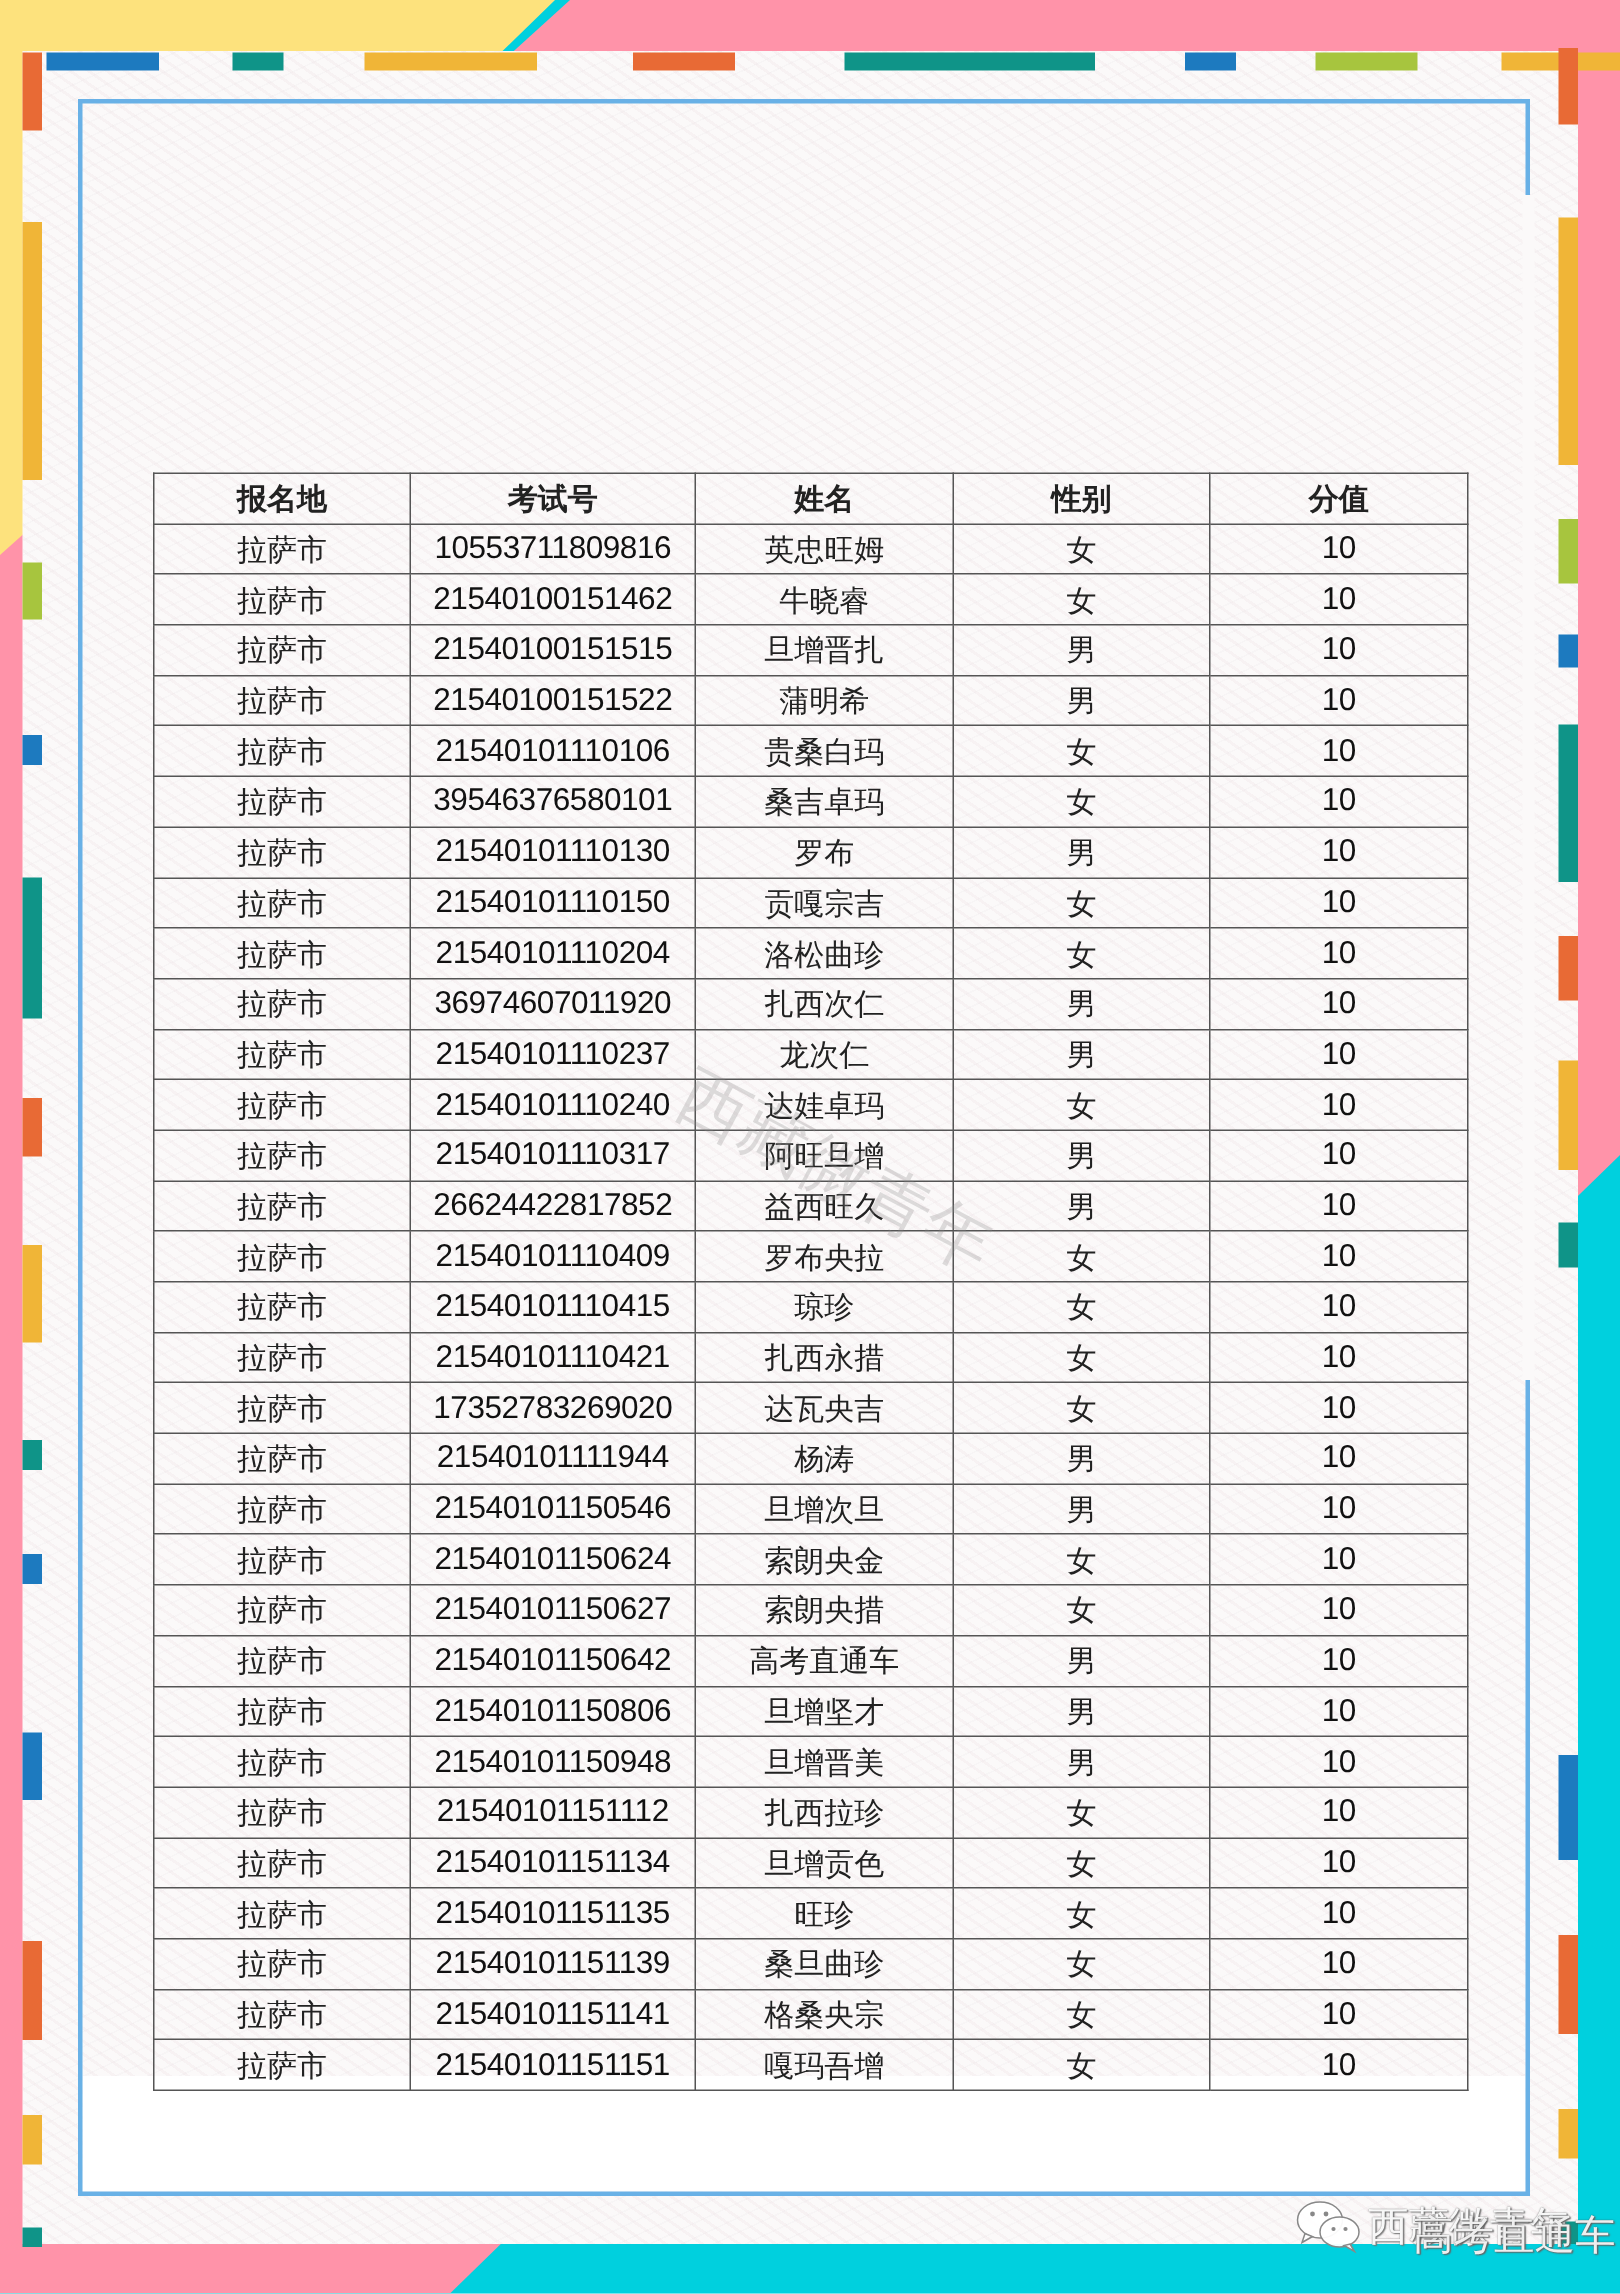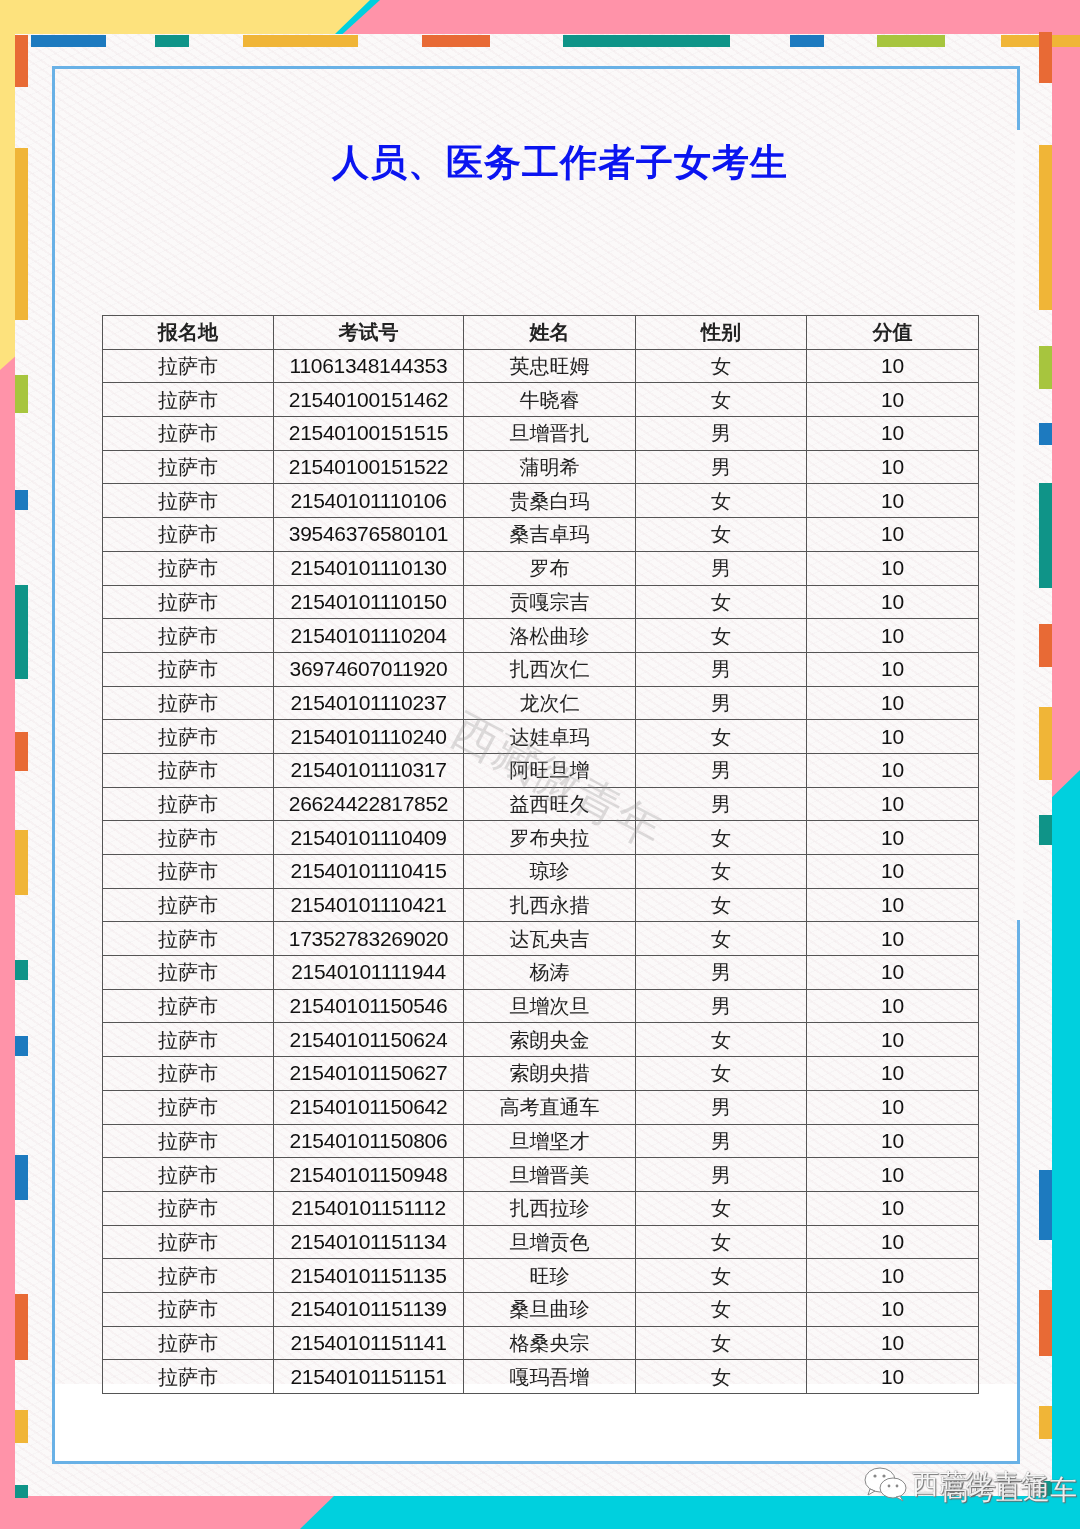--- a/index.html
+++ b/index.html
@@ -83,21 +83,20 @@
   <div class="dash" style="left:1039px;top:1406px;width:13px;height:33px;background:#f0b537"></div>
   <div class="dash" style="left:1039px;top:1481px;width:13px;height:15px;background:#0f9488"></div>
 </div>
 
 <div class="frame-bottom-fill"></div>
 <div class="frame"></div>
 
 <div style="position:absolute;left:1015px;top:130px;width:8px;height:790px;background:#fbf9f9;"></div>
 
 <div class="title">
-  <div>人员、医务工作者子女考生</div>
 </div>
 
 <table class="list">
   <colgroup>
     <col style="width:171px">
       <col style="width:190px">
       <col style="width:172px">
       <col style="width:171px">
       <col style="width:172px">
   </colgroup>
@@ -106,21 +105,21 @@
       <th>报名地</th>
       <th>考试号</th>
       <th>姓名</th>
       <th>性别</th>
       <th>分值</th>
     </tr>
   </thead>
   <tbody id="tbody">
       <tr>
         <td>拉萨市</td>
-        <td class="num">11061348144353</td>
+        <td class="num">10553711809816</td>
         <td>英忠旺姆</td>
         <td>女</td>
         <td class="num">10</td>
       </tr>
       <tr>
         <td>拉萨市</td>
         <td class="num">21540100151462</td>
         <td>牛晓睿</td>
         <td>女</td>
         <td class="num">10</td>

